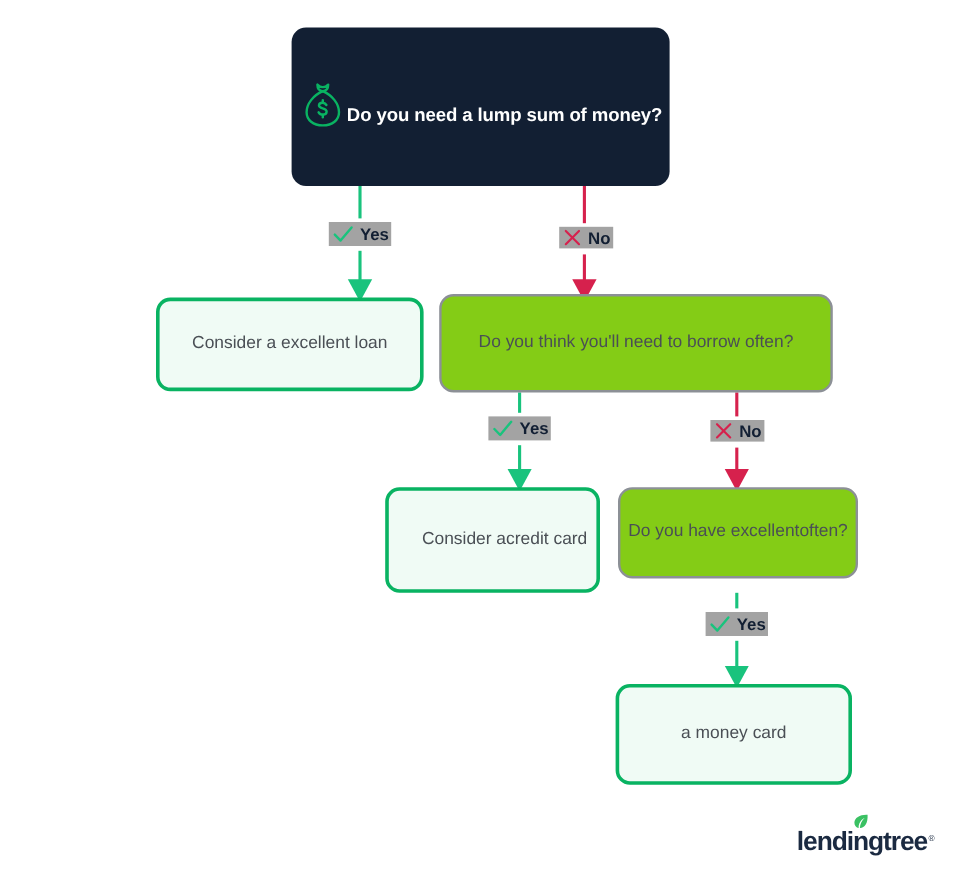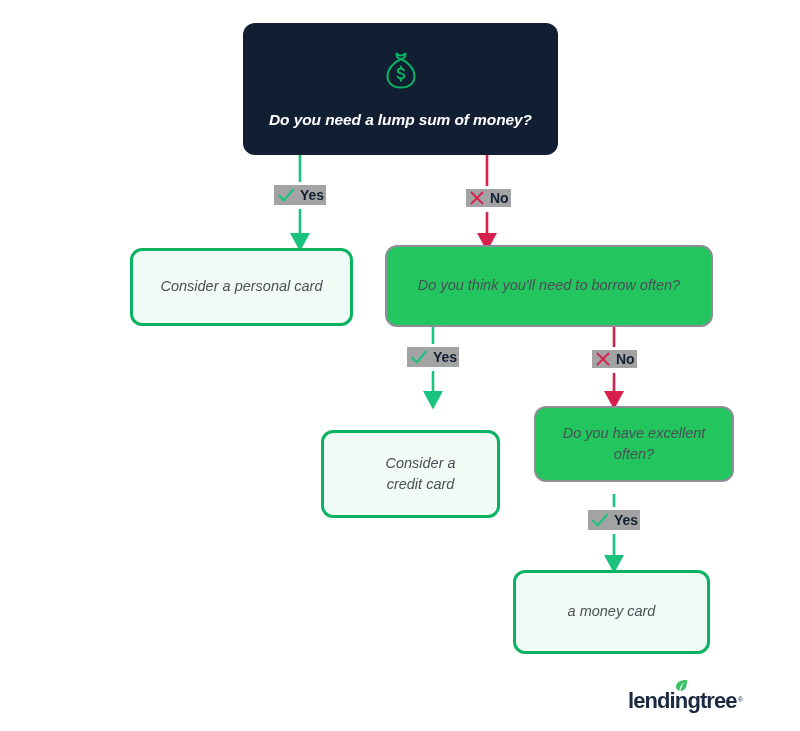--- a/index.html
+++ b/index.html
@@ -27,44 +27,42 @@
     left: 0; top: 0;
     width: 800px;
     height: 731px;
     z-index: 1;
   }
   
   .node {
     position: absolute;
     box-sizing: border-box;
     display: flex;
-    flex-direction: column;
+    flex-direction: row;
     align-items: center;
     justify-content: center;
     text-align: right;
     z-index: 2;
-    font-style: italic;
   }
   .node-root {
     background: #121f33;
     border-radius: 12px;
     color: #ffffff;
   }
   .node-root .node-text {
     font-size: 15.5px;
     font-weight: bold;
     letter-spacing: -0.1px;
     color: #ffffff;
     margin-top: 16px;
   }
   .node-question {
-    background: #22c55e;
+    background: #84cc16;
     border: 2px solid #8c9096;
     border-radius: 12px;
-    margin-left: 19px;
   }
   .node-question .node-text {
     font-size: 14.5px;
     color: #4a4f55;
     line-height: 1.45;
     font-weight: normal;
   }
   .node-outcome {
     background: #f0fbf5;
     border: 3px solid #09b362;
@@ -93,21 +91,21 @@
     line-height: 1;
   }
   .branch-label svg { display: block; }
   
   .bag-icon {
     display: block;
   }
   
   #logo {
     position: absolute;
-    left: 628px;
+    left: 664px;
     top: 690px;
     z-index: 3;
     display: flex;
     align-items: flex-end;
   }
   #logo .logo-word {
     font-size: 22px;
     font-weight: bold;
     color: #1b2a41;
     letter-spacing: -0.9px;
@@ -184,21 +182,21 @@
     <span>
       <svg width="18" height="18" viewBox="0 0 18 18" xmlns="http://www.w3.org/2000/svg" fill="none" stroke="#d6214d" stroke-width="1.8" stroke-linecap="round">
         <path d="M3.5 3.5 L14.5 14.5"></path>
         <path d="M14.5 3.5 L3.5 14.5"></path>
       </svg>
     </span>
     <span class="label-text">No</span>
   </div>
 
   <div class="node node-outcome" style="left:130px; top:248px; width:223px; height:78px;">
-    <span class="node-text">Consider a personal card</span>
+    <span class="node-text">Consider a excellent loan</span>
   </div>
 
   <div class="node node-question" style="left:366px; top:245px; width:328px; height:82px;">
     <span class="node-text">Do you think you'll need to borrow often?</span>
   </div>
 
   <div class="branch-label" style="left:407px; top:347px;">
     <span>
       <svg width="20" height="20" viewBox="0 0 20 20" xmlns="http://www.w3.org/2000/svg" fill="none" stroke="#19c37d" stroke-width="2" stroke-linecap="round" stroke-linejoin="round">
         <path d="M3 10.5 L7.8 15.5 L17 4.5"></path>
@@ -210,21 +208,21 @@
   <div class="branch-label" style="left:592px; top:350px;">
     <span>
       <svg width="18" height="18" viewBox="0 0 18 18" xmlns="http://www.w3.org/2000/svg" fill="none" stroke="#d6214d" stroke-width="1.8" stroke-linecap="round">
         <path d="M3.5 3.5 L14.5 14.5"></path>
         <path d="M14.5 3.5 L3.5 14.5"></path>
       </svg>
     </span>
     <span class="label-text">No</span>
   </div>
 
-  <div class="node node-outcome" style="left:321px; top:430px; width:179px; height:88px;padding-left:20px;">
+  <div class="node node-outcome" style="left:321px; top:406px; width:179px; height:88px;padding-left:20px;">
     <span class="node-text">Consider a</span>
     <span class="node-text">credit card</span>
   </div>
 
   <div class="node node-question" style="left:515px; top:406px; width:200px; height:76px;">
     <span class="node-text">Do you have excellent</span>
     <span class="node-text">often?</span>
   </div>
 
   <div class="branch-label" style="left:588px; top:510px;">

